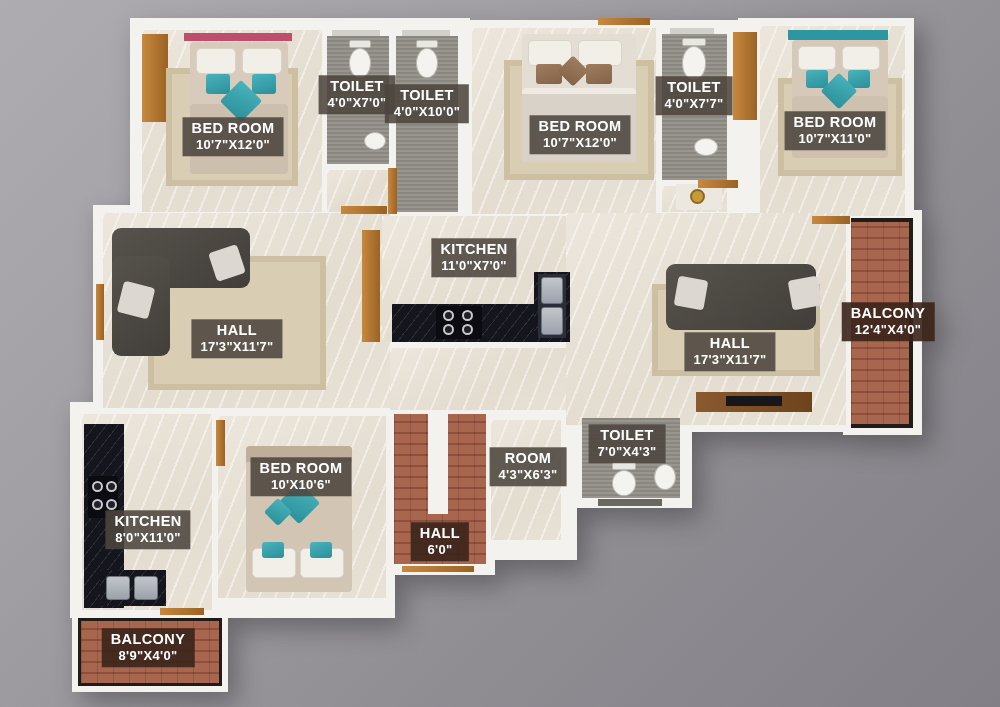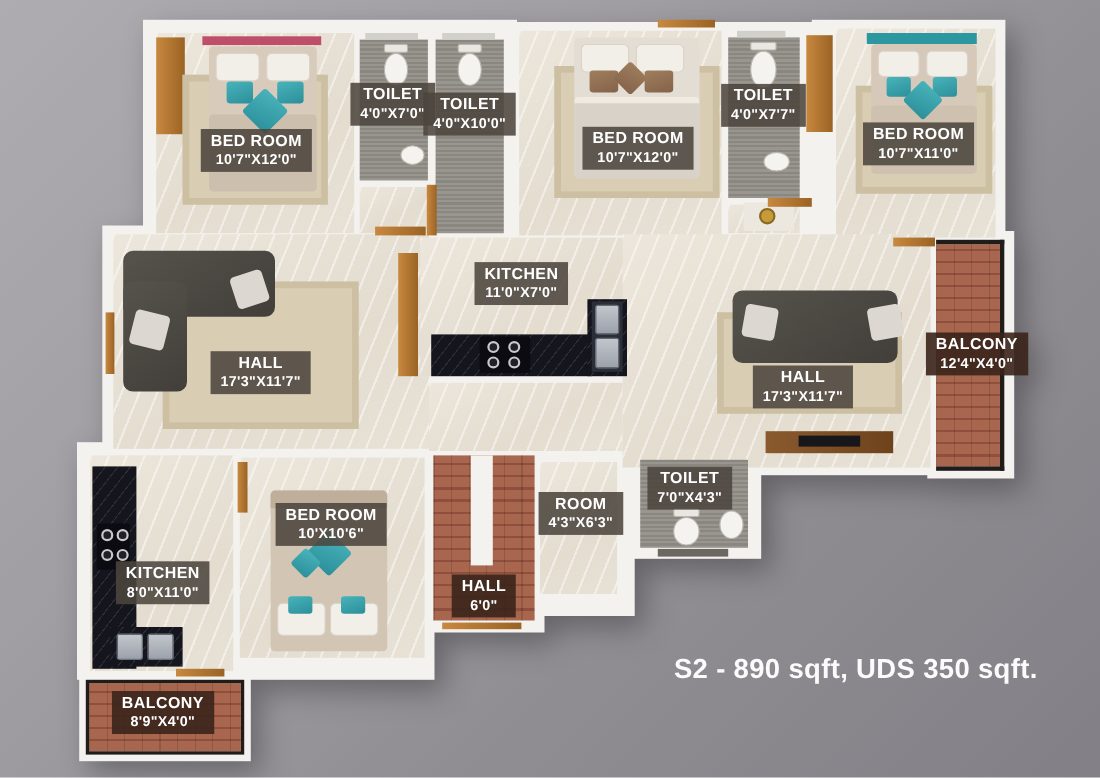--- a/index.html
+++ b/index.html
@@ -251,14 +251,13 @@
     <div class="lbl brownbg" style="left:440px;top:542px">
       <span class="name">HALL</span>
       <span class="dim">6'0"</span>
     </div>
     <div class="lbl brownbg" style="left:148px;top:648px">
       <span class="name">BALCONY</span>
       <span class="dim">8'9"X4'0"</span>
     </div>
   </div>
 
-  <div class="caption">S2 - 890 sqft, UDS 350 sqft.</div>
 </div>
 
 </body></html>

